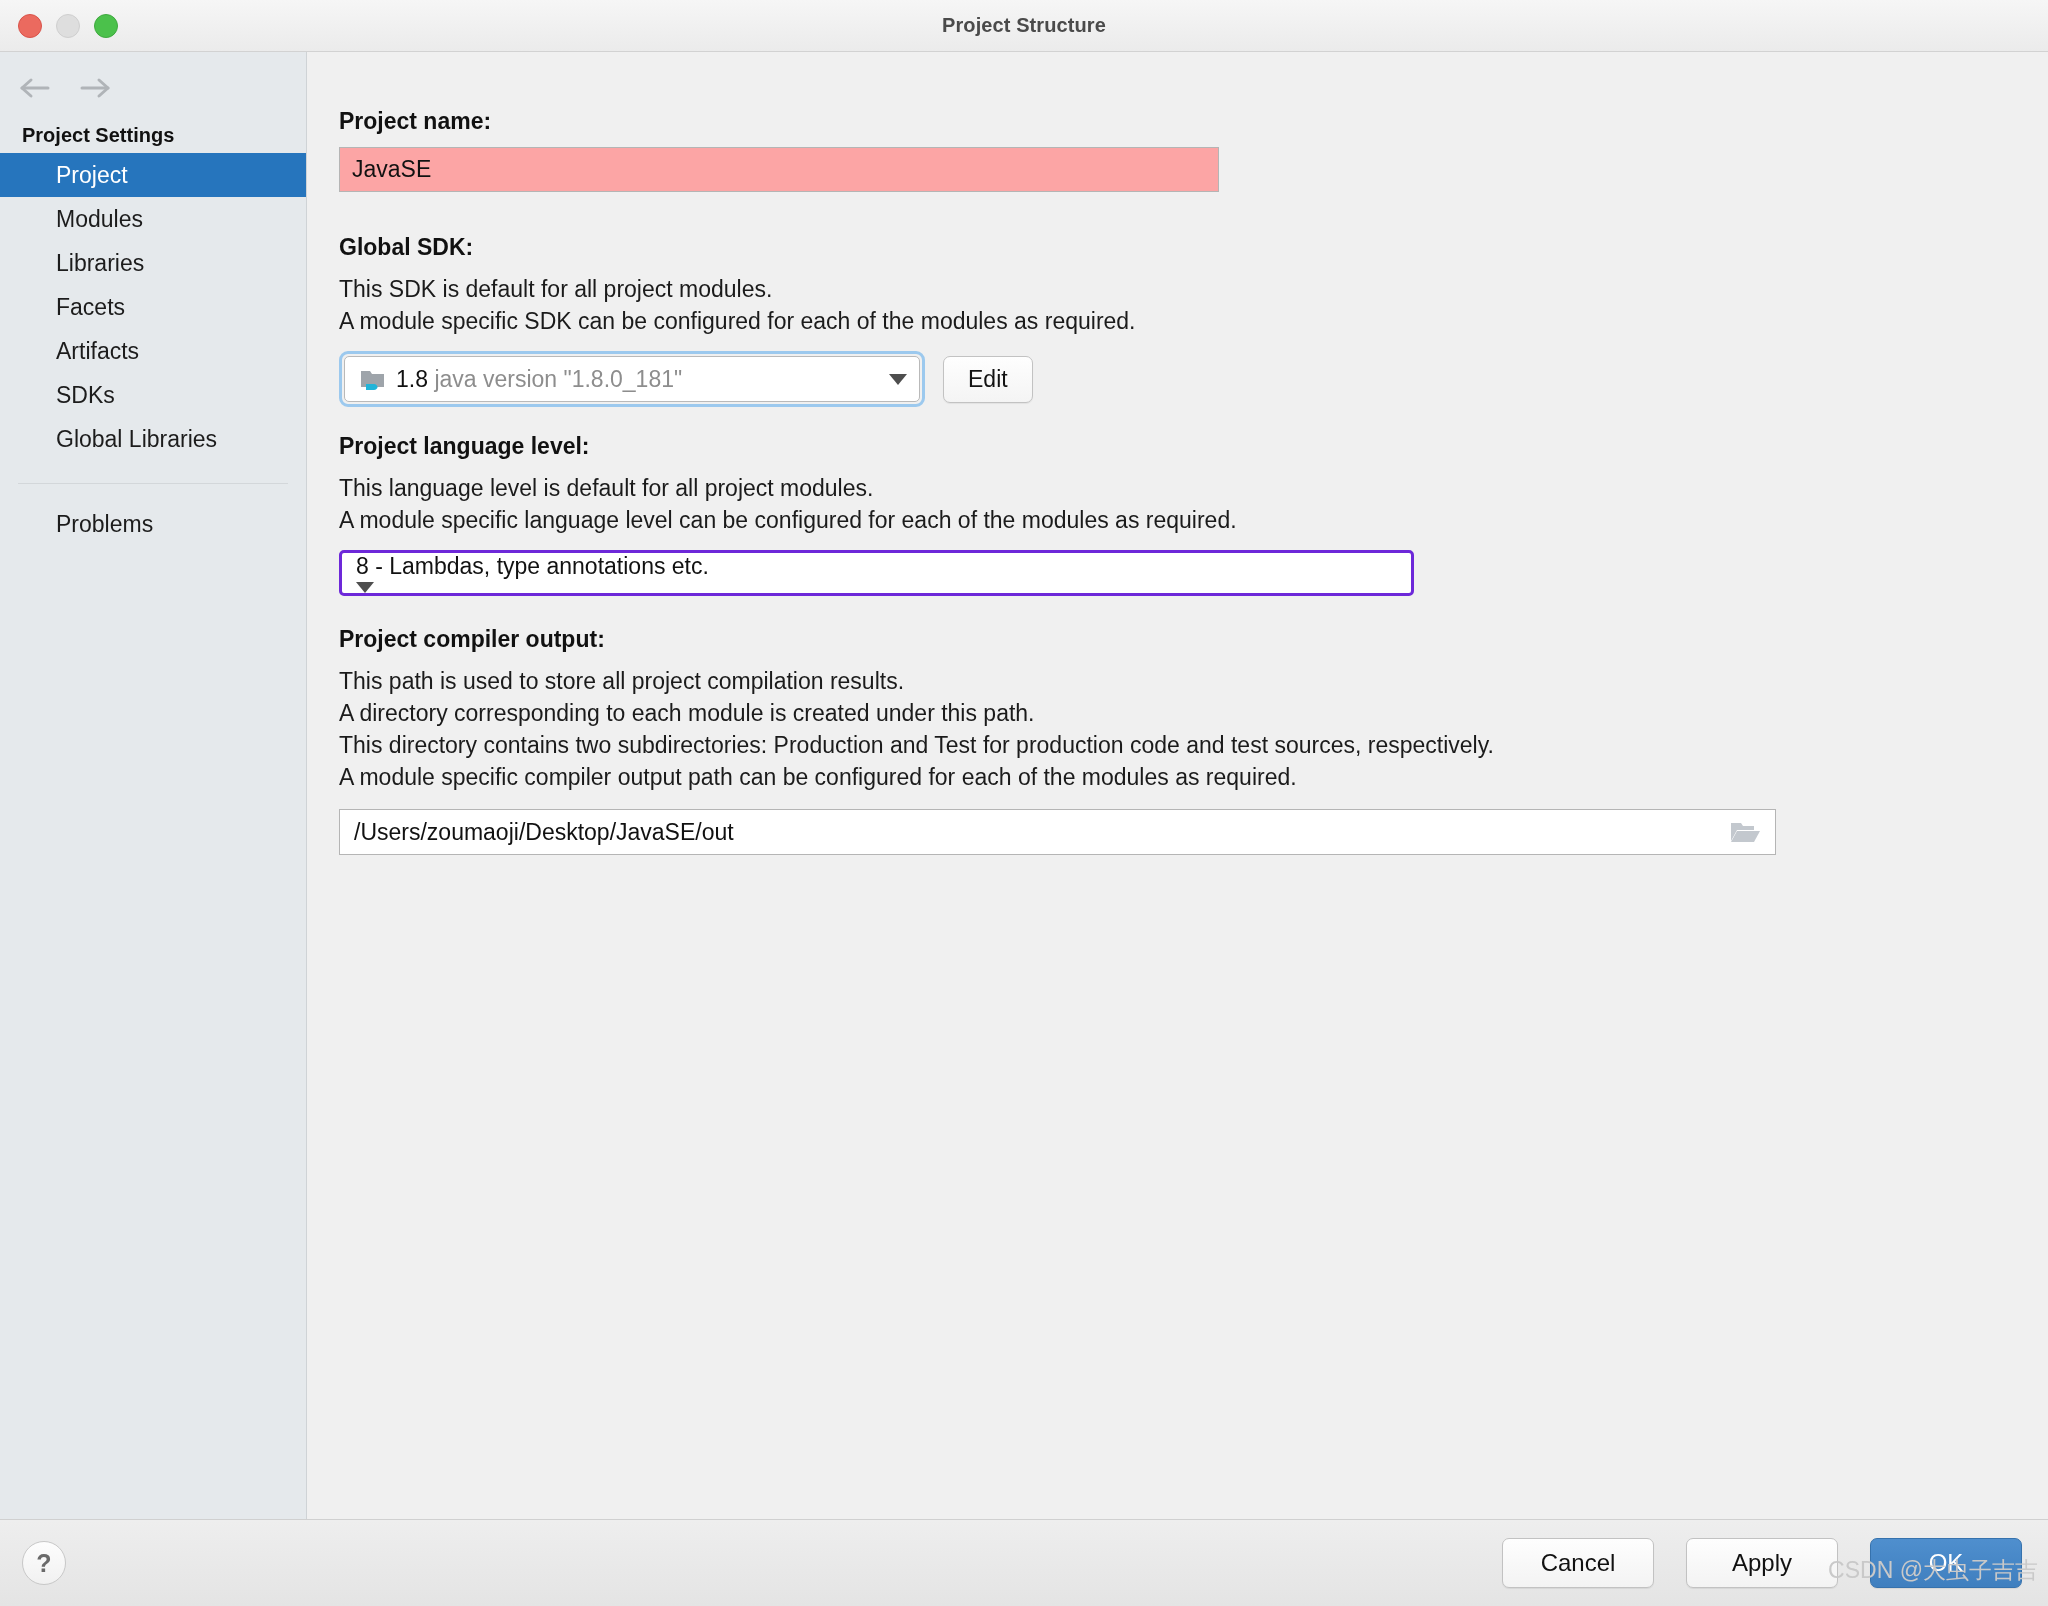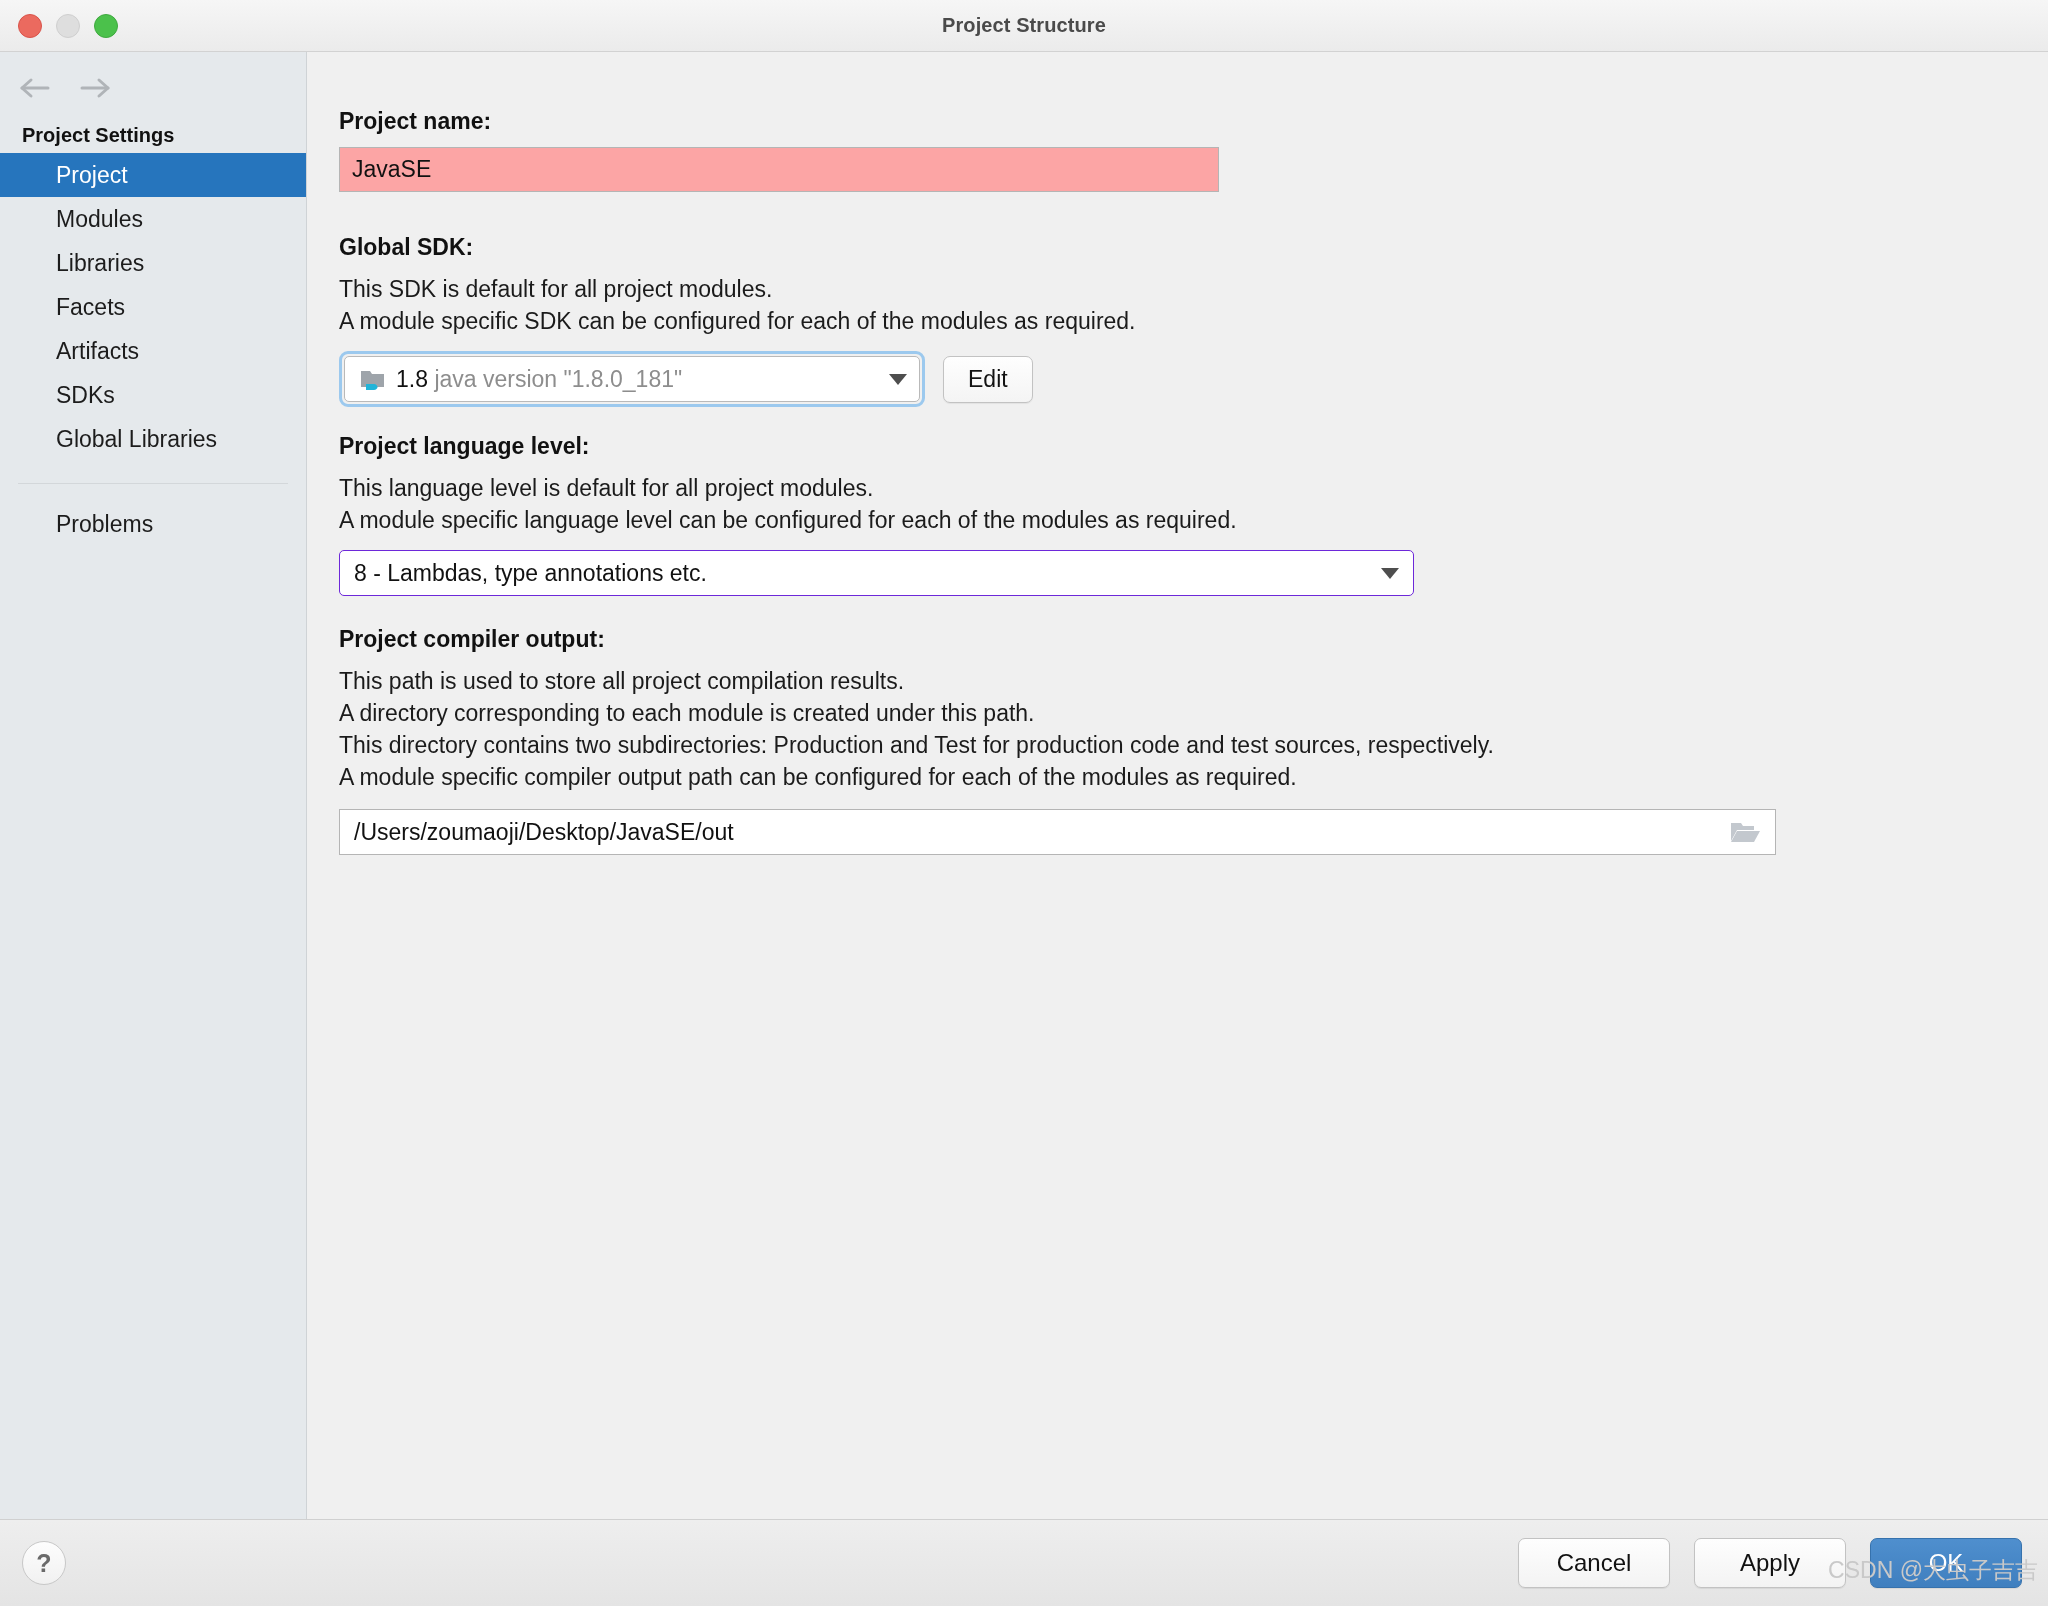--- a/index.html
+++ b/index.html
@@ -202,26 +202,27 @@
     align-items: center;
     justify-content: center;
     font-family: "Liberation Sans", sans-serif;
     box-shadow: 0 1px 1px rgba(0,0,0,.06);
   }
 
   .combo-wide {
     width: 1075px;
     height: 46px;
     background: #ffffff;
-    border: 1px solid #6d28d9;
+    border: 3px solid #6d28d9;
     border-radius: 5px;
     display: flex;
-    align-items: center;
+    align-items: flex-start;
     padding: 0 14px;
     margin-top: 14px;
+    flex-direction: column;
   }
   .combo-wide .combo-text { font-size: 23px; }
 
   .path-row {
     width: 1437px;
     height: 46px;
     background: #ffffff;
     border: 1px solid #b5b5b5;
     display: flex;
     align-items: center;
@@ -253,21 +254,21 @@
     border: 1px solid #c8c8c8;
     display: flex;
     align-items: center;
     justify-content: center;
     font-size: 25px;
     font-weight: bold;
     color: #6a6a6a;
     font-family: "Liberation Sans", sans-serif;
   }
   .footer-spacer { flex: 1 1 auto; }
-  .footer-buttons { display: flex; gap: 24px; align-items: center; }
+  .footer-buttons { display: flex; gap: 32px; align-items: center; }
   .btn-footer {
     min-width: 152px;
     height: 50px;
     font-size: 24px;
     border-radius: 7px;
     background: linear-gradient(to bottom,#fefefe 0%,#f3f3f3 100%);
     border: 1px solid #c2c2c2;
     color: #111;
     display: inline-flex;
     align-items: center;

